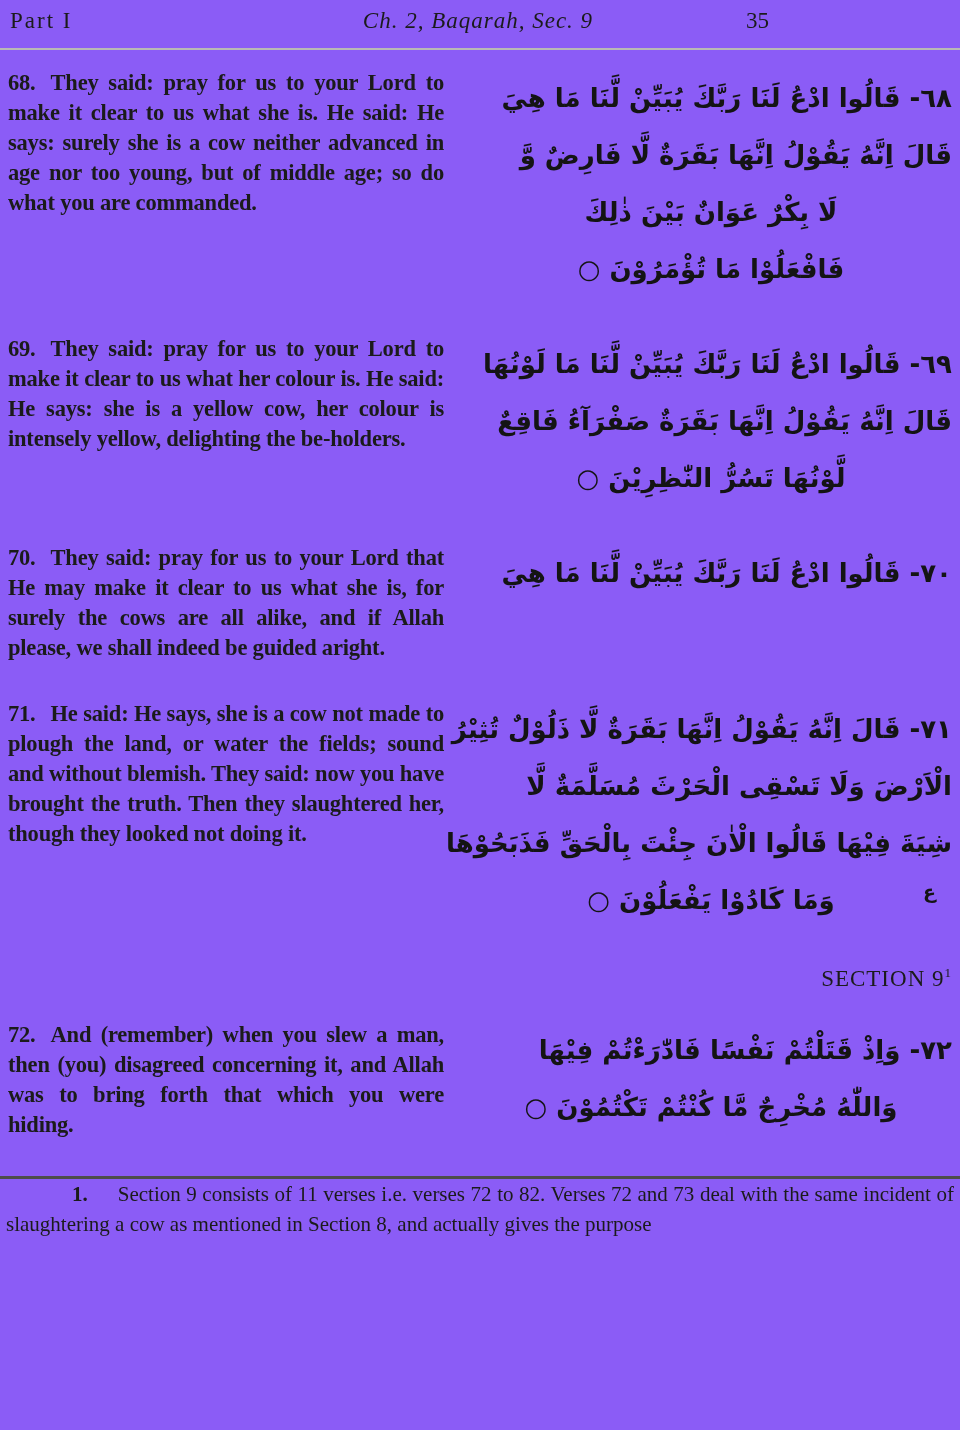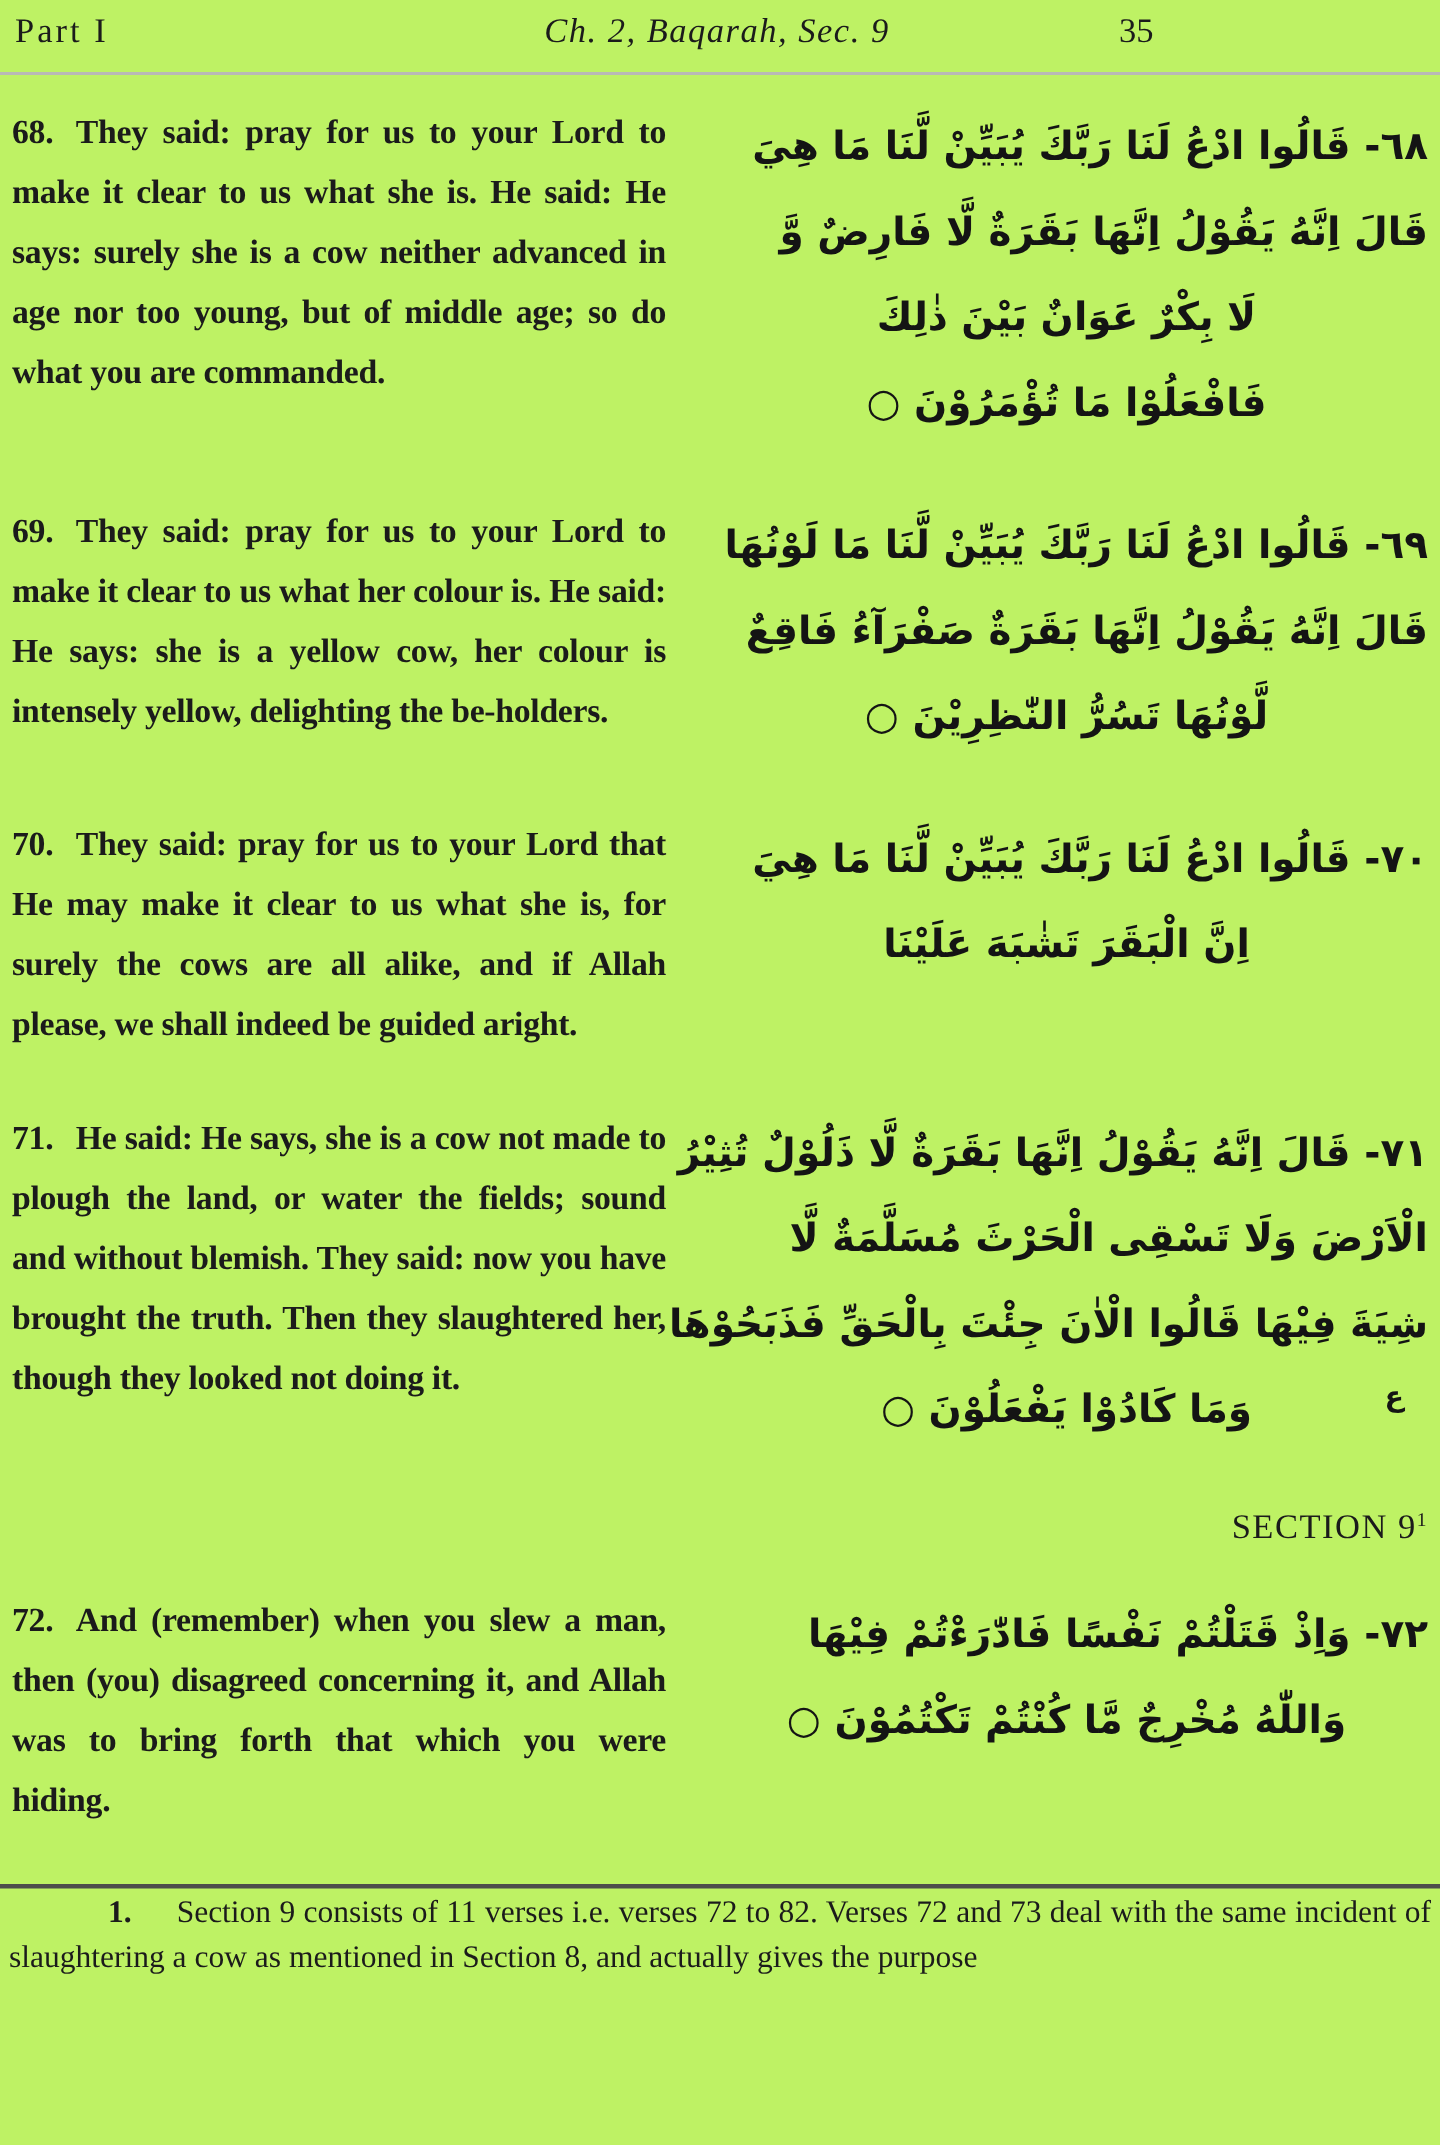--- a/index.html
+++ b/index.html
@@ -1,20 +1,20 @@
 <!DOCTYPE html>
 <html><head>
 <meta charset="utf-8">
 <style>
   html,body {margin:0; padding:0; background:#e8e8e6;}
   .page {
     position:relative;
     width:960px; height:1430px;
     margin:0 auto;
-    background:#bef264;
+    background:#8b5cf6;
     color:#1b1b1b;
     font-family:"Liberation Serif", serif;
     box-sizing:border-box;
     overflow:hidden;
   }
   
   .runhead {
     display:flex; align-items:baseline;
     padding:8px 14px 6px 10px;
     font-size:23px; line-height:26px;
@@ -25,21 +25,21 @@
   .head-rule {border:0; border-top:2px solid #b9b9b6; margin:8px 0 0 0;}
 
   
   main {display:block; padding:18px 8px 0 8px;}
   .verse-row {display:flex; margin-bottom:36px;}
   .en-col {width:436px; flex:none;}
   .en-col p {
     margin:0;
     font-weight:bold;
     font-size:22.5px;
-    line-height:40px;
+    line-height:30px;
     text-align:justify;
     letter-spacing:-0.2px;
   }
   .vnum {padding-right:15px;}
   .ar-col {
     flex:1;
     padding-left:26px;
     direction:rtl;
     overflow:hidden;
     padding-top:2px;
@@ -117,21 +117,20 @@
         <div class="ar-line c">لَّوْنُهَا تَسُرُّ النّٰظِرِيْنَ ○</div>
       </div>
     </div>
 
     <div class="verse-row">
       <div class="en-col">
         <p><span class="vnum">70.</span><span>They said: pray for us to your Lord that He may make it clear to us what she is, for surely the cows are all alike, and if Allah please, we shall indeed be guided aright.</span></p>
       </div>
       <div class="ar-col">
         <div class="ar-line r">٧٠- قَالُوا ادْعُ لَنَا رَبَّكَ يُبَيِّنْ لَّنَا مَا هِيَ</div>
-        <div class="ar-line c">اِنَّ الْبَقَرَ تَشٰبَهَ عَلَيْنَا</div>
       </div>
     </div>
 
     <div class="verse-row">
       <div class="en-col">
         <p><span class="vnum">71.</span><span>He said: He says, she is a cow not made to plough the land, or water the fields; sound and without blemish. They said: now you have brought the truth. Then they slaughtered her, though they looked not doing it.</span></p>
       </div>
       <div class="ar-col">
         <div class="ar-line r">٧١- قَالَ اِنَّهُ يَقُوْلُ اِنَّهَا بَقَرَةٌ لَّا ذَلُوْلٌ تُثِيْرُ</div>
         <div class="ar-line r">الْاَرْضَ وَلَا تَسْقِى الْحَرْثَ مُسَلَّمَةٌ لَّا</div>

